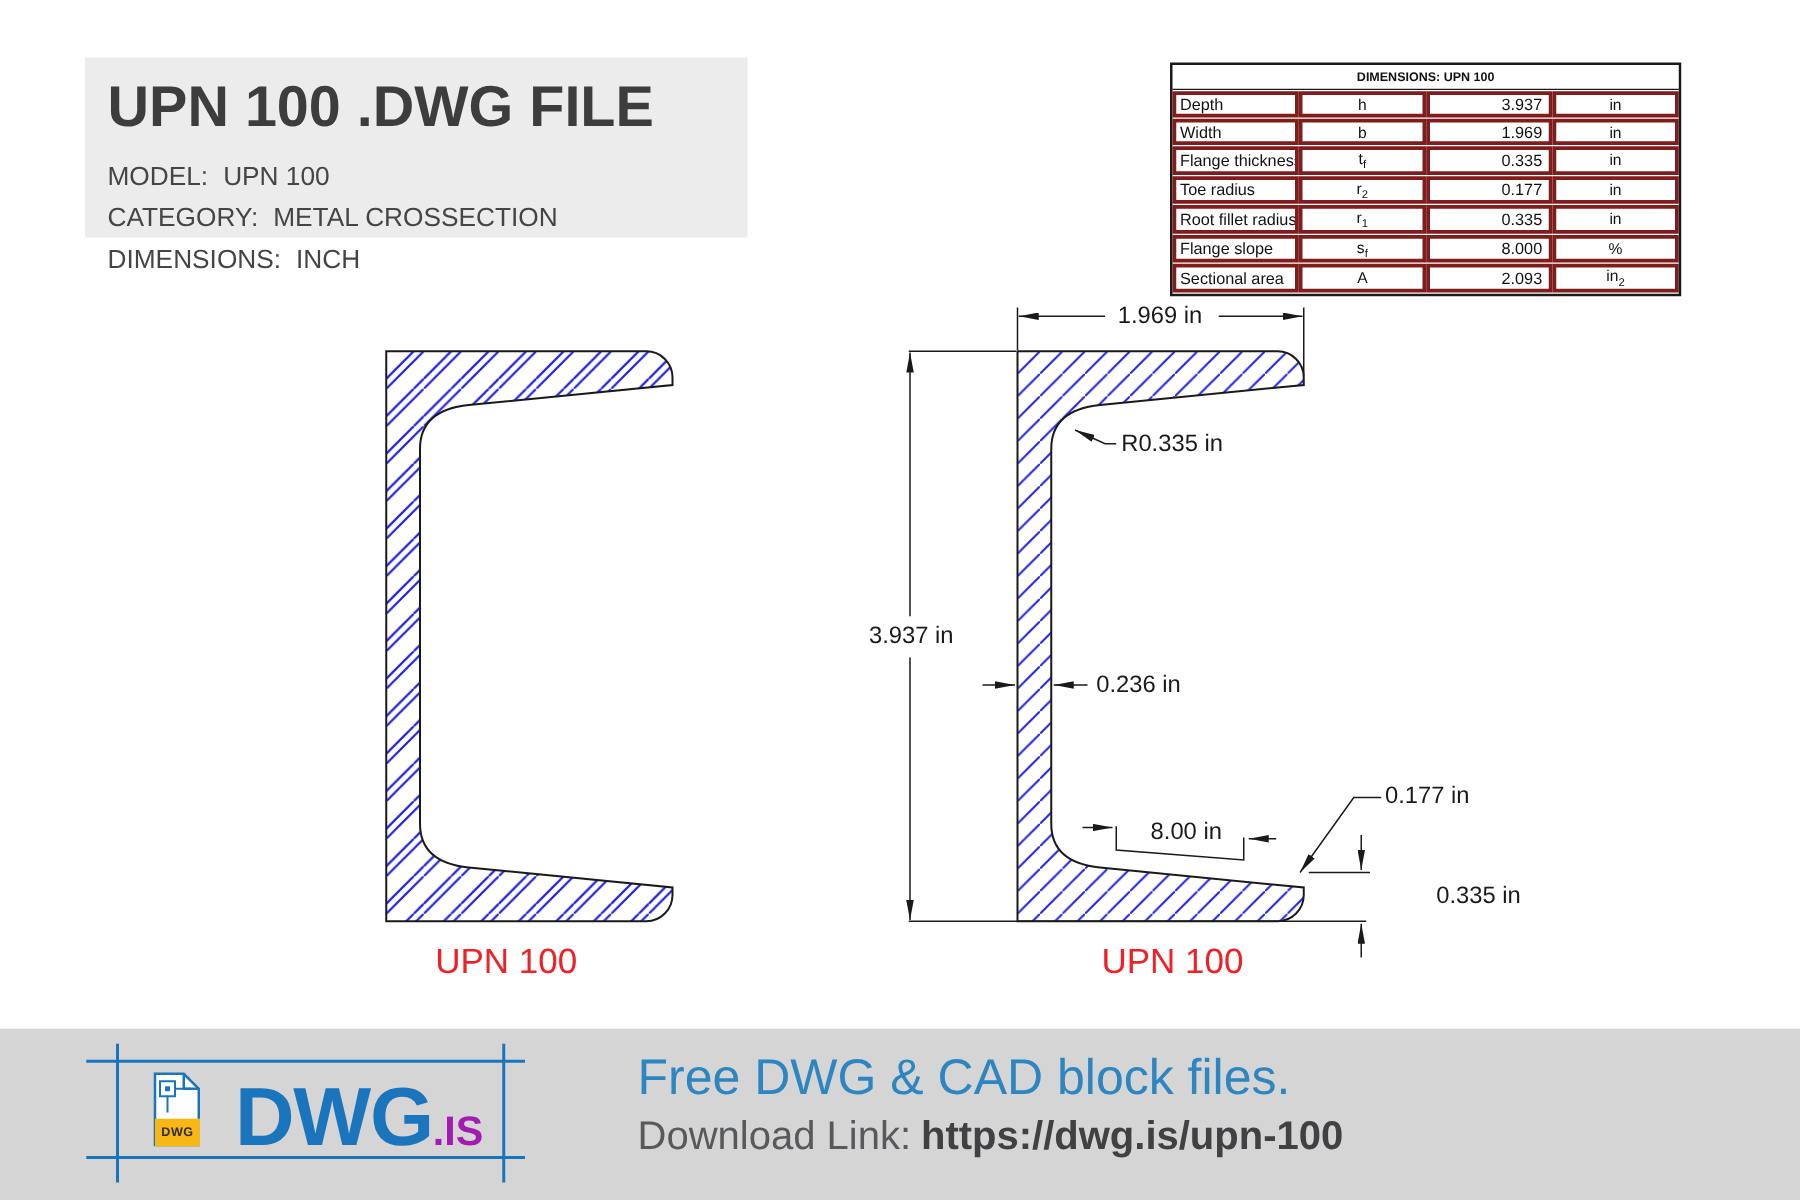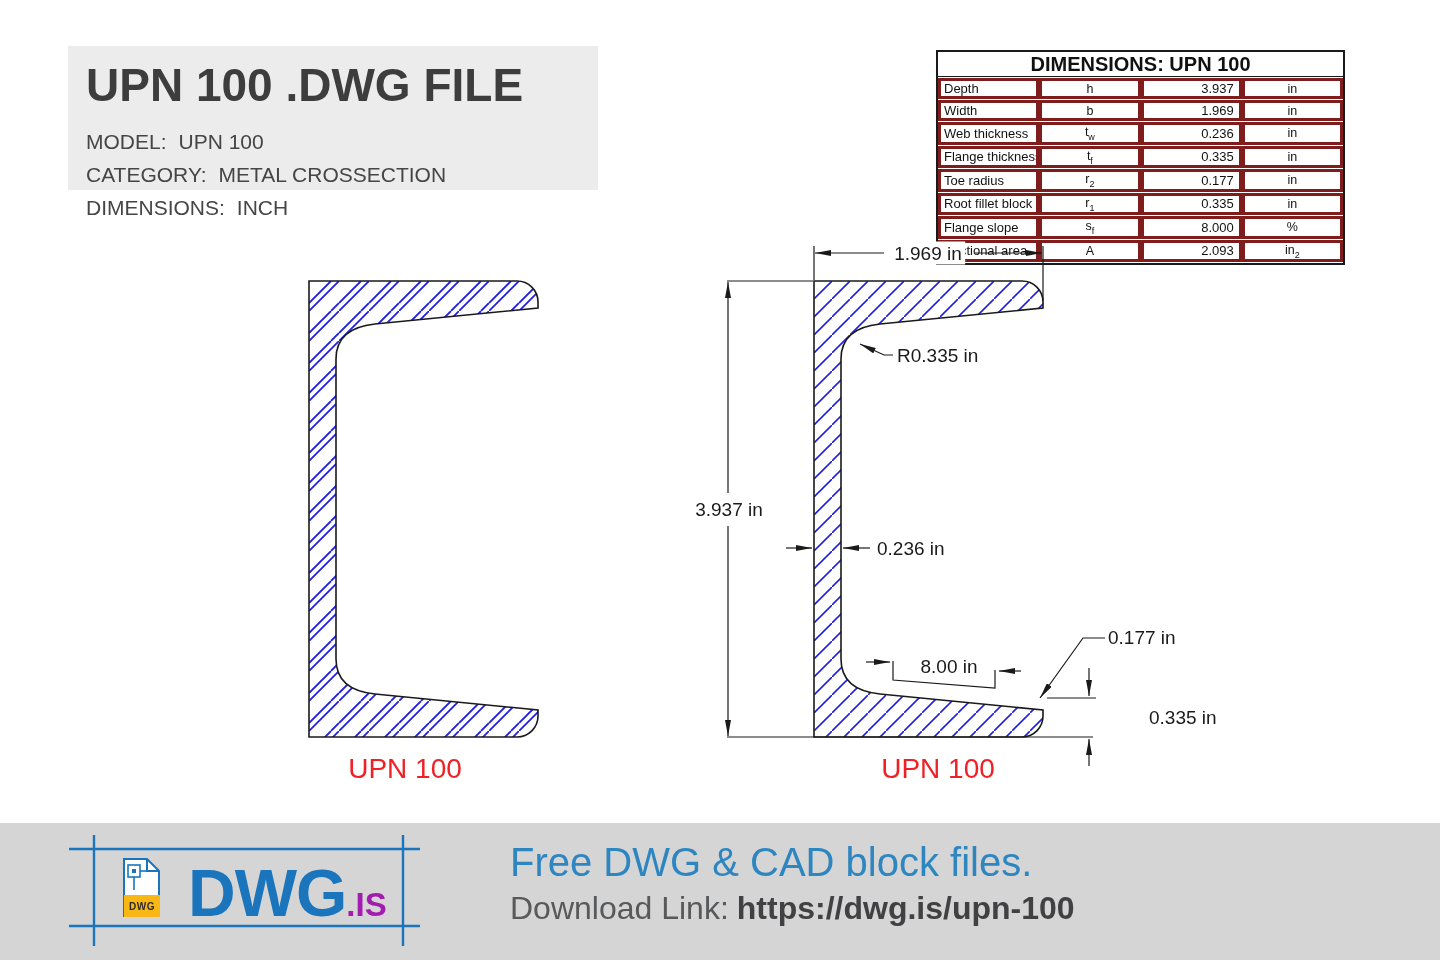--- a/index.html
+++ b/index.html
@@ -8,21 +8,21 @@
 
   
   .title-card { position:absolute; left:68px; top:46px; width:530px; height:144px; background:#ececec; padding:14px 18px 0 18px; }
   .title-card h1 { font-size:46px; font-weight:bold; color:#3d3d3d; letter-spacing:0px; line-height:1.1; }
   .meta-block { margin-top:14px; }
   .meta-line { font-size:21px; color:#454545; line-height:33px; white-space:nowrap; }
   .meta-line .meta-value { margin-left:12px; }
 
   
   .dims-table { position:absolute; left:936px; top:50px; width:409px; border-collapse:separate; border-spacing:0 1px; background:#ffffff; border:2px solid #1a1a1a; table-layout:fixed; }
-  .dims-table th { font-size:20px; font-weight:bold; color:#111; text-align:center; height:19px; border-bottom:1px solid #1a1a1a; }
+  .dims-table th { font-size:10px; font-weight:bold; color:#111; text-align:center; height:19px; border-bottom:1px solid #1a1a1a; }
   .dims-table td { border:3px solid #7f1d1d; font-size:13px; color:#111; height:17px; padding:0 3px; white-space:nowrap; overflow:hidden; }
   .dims-table td.c-name { width:202px; text-align:left; }
   .dims-table td.c-sym  { width:52px;  text-align:center; font-size:12.5px; }
   .dims-table td.c-val  { width:113px; text-align:right; padding-right:5px; }
   .dims-table td.c-unit { width:36px;  text-align:center; font-size:12.5px; }
   .dims-table sub { font-size:9px; }
 
   
   .drawing-svg { position:absolute; left:0; top:0; pointer-events:none; }
   .dim-label { position:absolute; font-size:19px; color:#1a1a1a; white-space:nowrap; line-height:1; }
@@ -73,39 +73,33 @@
         <td class="c-val">3.937</td>
         <td class="c-unit">in</td>
       </tr>
       <tr>
         <td class="c-name">Width</td>
         <td class="c-sym">b</td>
         <td class="c-val">1.969</td>
         <td class="c-unit">in</td>
       </tr>
       <tr>
-        <td class="c-name">Web thickness</td>
-        <td class="c-sym">t<sub>w</sub></td>
-        <td class="c-val">0.236</td>
-        <td class="c-unit">in</td>
-      </tr>
-      <tr>
         <td class="c-name">Flange thickness</td>
         <td class="c-sym">t<sub>f</sub></td>
         <td class="c-val">0.335</td>
         <td class="c-unit">in</td>
       </tr>
       <tr>
         <td class="c-name">Toe radius</td>
         <td class="c-sym">r<sub>2</sub></td>
         <td class="c-val">0.177</td>
         <td class="c-unit">in</td>
       </tr>
       <tr>
-        <td class="c-name">Root fillet block</td>
+        <td class="c-name">Root fillet radius</td>
         <td class="c-sym">r<sub>1</sub></td>
         <td class="c-val">0.335</td>
         <td class="c-unit">in</td>
       </tr>
       <tr>
         <td class="c-name">Flange slope</td>
         <td class="c-sym">s<sub>f</sub></td>
         <td class="c-val">8.000</td>
         <td class="c-unit">%</td>
       </tr>

